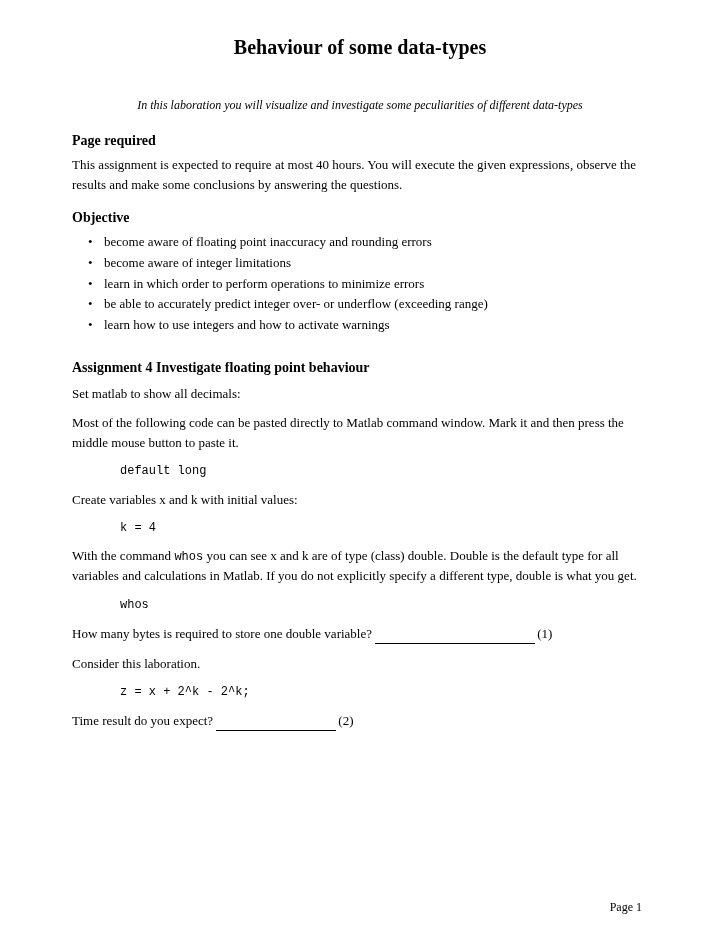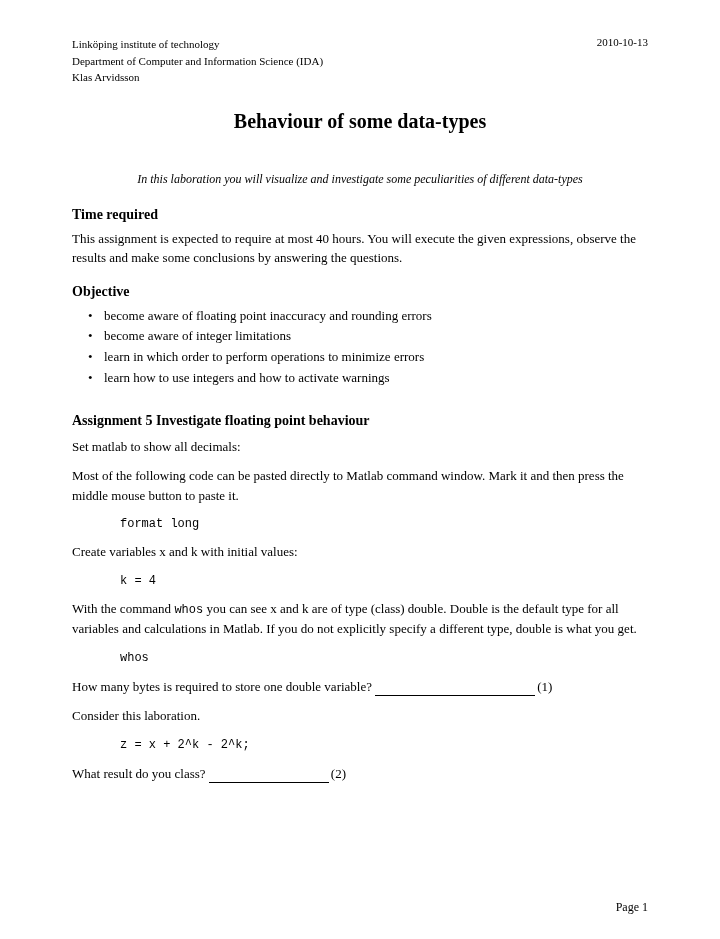--- a/index.html
+++ b/index.html
@@ -104,67 +104,60 @@
       vertical-align: bottom;
     }
 
     .answer-number {
       margin-left: 2px;
     }
 
     .page-number {
       position: absolute;
       bottom: 24px;
-      right: 72px;
+      right: 78px;
       font-size: 12px;
     }
 
     .assignment-heading {
       font-size: 14px;
       font-weight: bold;
       margin-bottom: 8px;
       margin-top: 18px;
     }
   </style>
 </head>
 <body>
 
 <div class="page">
 
-  <div class="header">
-    <div class="header-left">
-      <div>Linköping institute of technology</div>
-      <div>Department of Computer and Information Science (IDA)</div>
-      <div>Klas Arvidsson</div>
-    </div>
-    <div class="header-right">2010-10-13</div>
-  </div>
 
   <div class="page-title">Behaviour of some data-types</div>
 
   <div class="subtitle">In this laboration you will visualize and investigate some peculiarities of different data-types</div>
 
-  <div class="section-heading">Time required</div>
+  <div class="section-heading">Page required</div>
   <p class="paragraph">This assignment is expected to require at most 40 hours. You will execute the given expressions, observe the results and make some conclusions by answering the questions.</p>
 
   <div class="section-heading">Objective</div>
   <ul class="bullet-list">
     <li>become aware of floating point inaccuracy and rounding errors</li>
     <li>become aware of integer limitations</li>
     <li>learn in which order to perform operations to minimize errors</li>
+    <li>be able to accurately predict integer over- or underflow (exceeding range)</li>
     <li>learn how to use integers and how to activate warnings</li>
   </ul>
 
-  <div class="assignment-heading">Assignment 5 Investigate floating point behaviour</div>
+  <div class="assignment-heading">Assignment 4 Investigate floating point behaviour</div>
 
   <p class="paragraph">Set matlab to show all decimals:</p>
 
   <p class="paragraph">Most of the following code can be pasted directly to Matlab command window. Mark it and then press the middle mouse button to paste it.</p>
 
-  <div class="code-block">format long</div>
+  <div class="code-block">default long</div>
 
   <p class="paragraph">Create variables x and k with initial values:</p>
 
   <div class="code-block">
     <div>k = 4</div>
   </div>
 
   <p class="paragraph">With the command <span style="font-family:'Courier New',Courier,monospace; font-size:12px;">whos</span> you can see x and k are of type (class) double. Double is the default type for all variables and calculations in Matlab. If you do not explicitly specify a different type, double is what you get.</p>
 
   <div class="code-block">whos</div>
@@ -172,19 +165,19 @@
   <p class="paragraph">
     <span>How many bytes is required to store one double variable?</span>
     <span class="underline-answer">&nbsp;</span><span class="answer-number">(1)</span>
   </p>
 
   <p class="paragraph">Consider this laboration.</p>
 
   <div class="code-block">z = x + 2^k - 2^k;</div>
 
   <p class="paragraph">
-    <span>What result do you class?</span>
+    <span>Time result do you expect?</span>
     <span class="underline-answer" style="min-width:120px;">&nbsp;</span><span class="answer-number">(2)</span>
   </p>
 
   <div class="page-number">Page 1</div>
 
 </div>
 
 </body></html>

